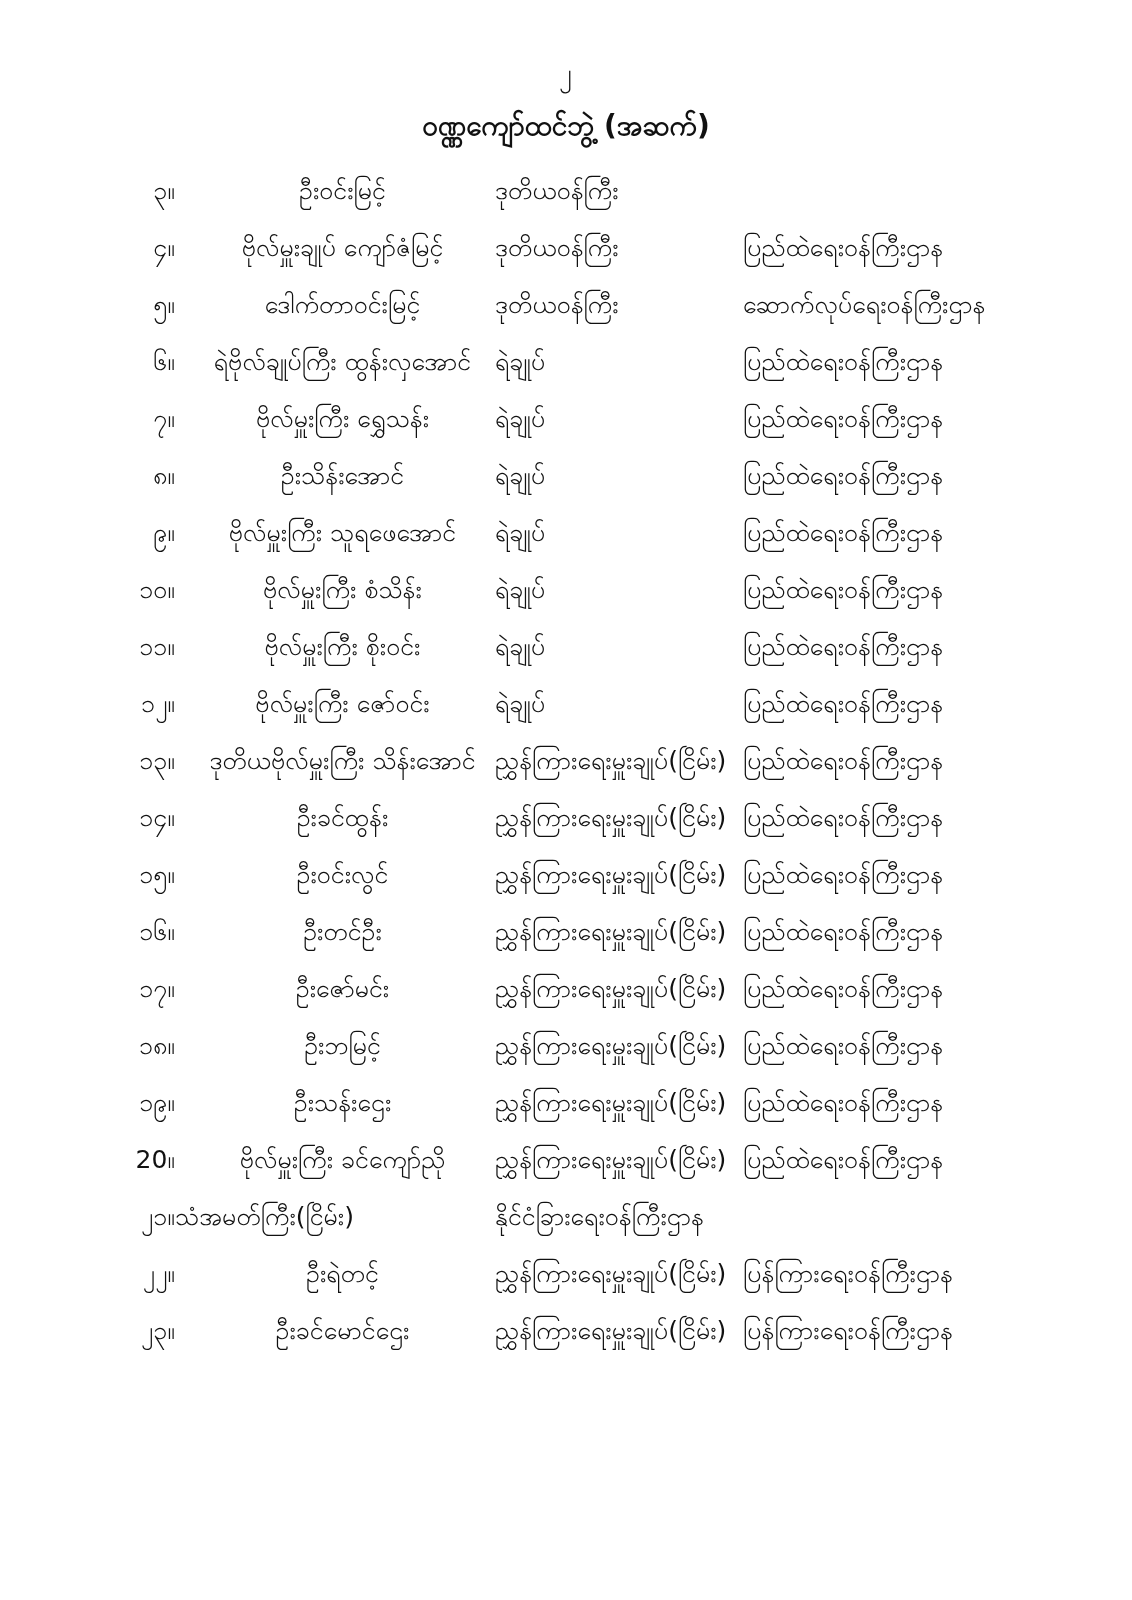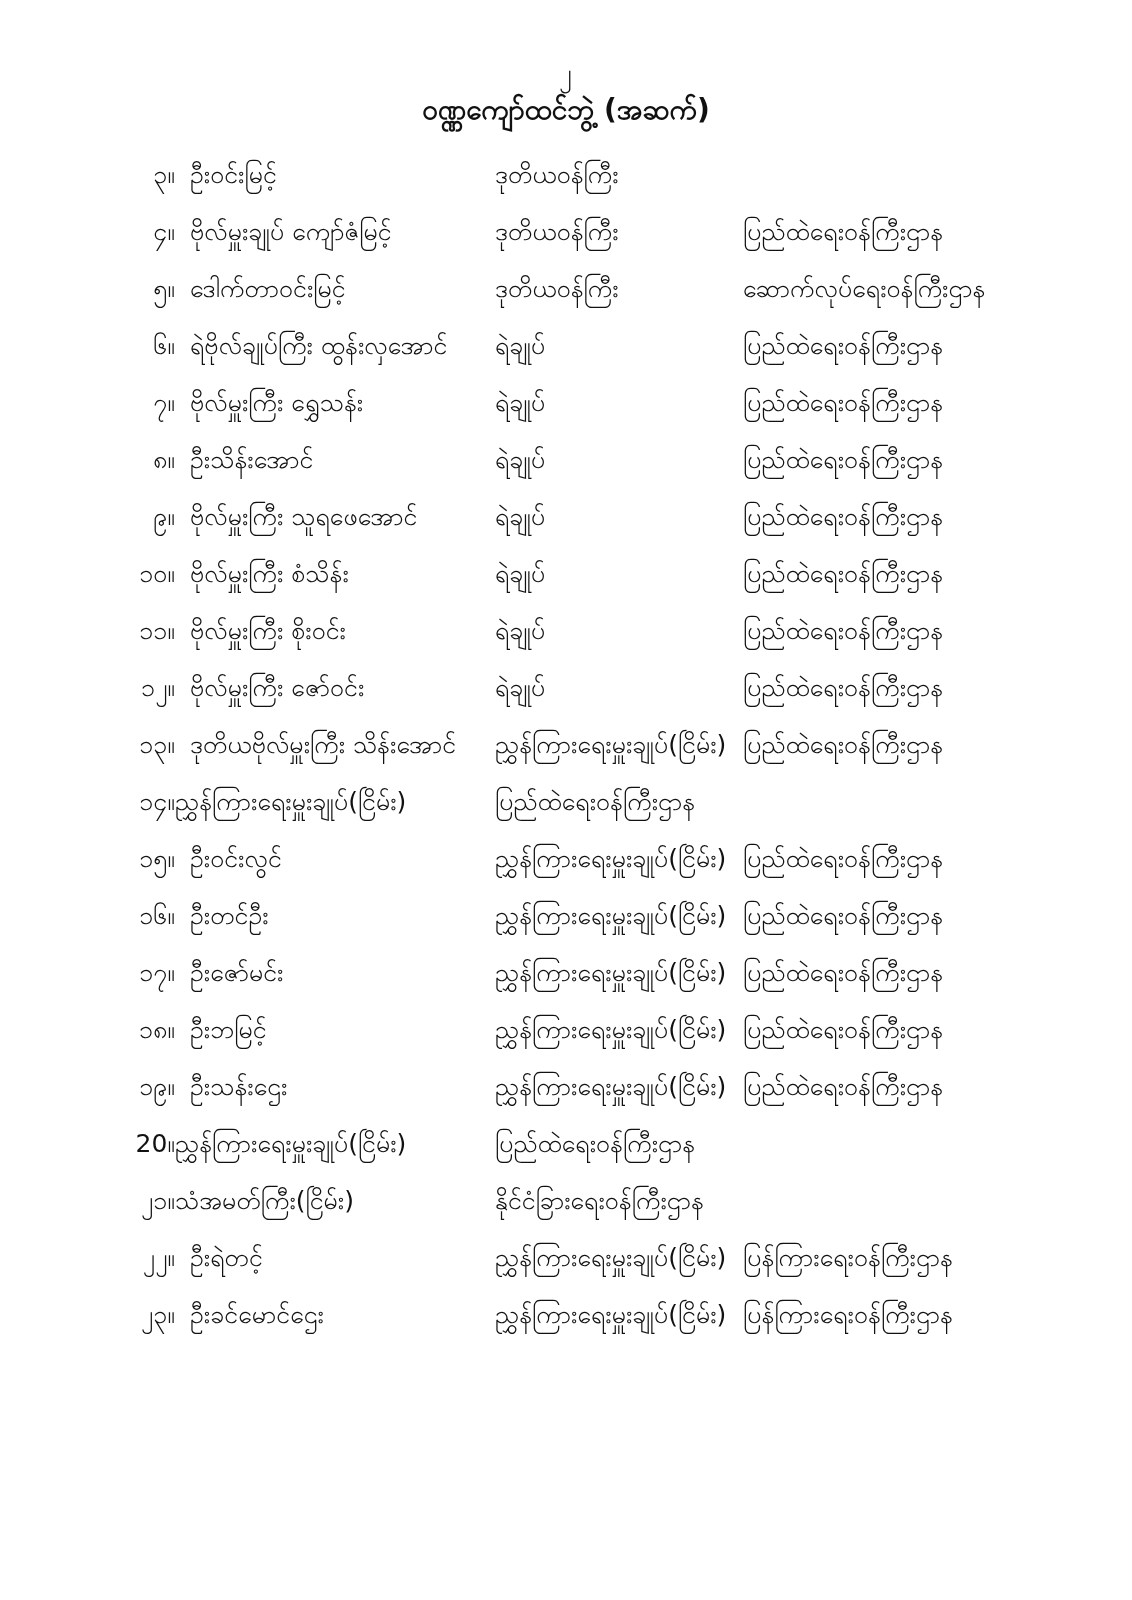--- a/index.html
+++ b/index.html
@@ -25,21 +25,21 @@
     text-align: center;
     font-size: 26px;
     line-height: 34px;
     letter-spacing: 1px;
   }
   .doc-title {
     text-align: center;
     font-size: 28px;
     font-weight: bold;
     line-height: 40px;
-    margin-top: 0;
+    margin-top: 16px;
   }
   .roster {
     margin-top: 16px;
     padding-left: 113px;
     padding-right: 40px;
   }
   .row {
     display: grid;
     grid-template-columns: 62px 320px 248px auto;
     align-items: start;
@@ -47,20 +47,21 @@
   .cell {
     font-size: 25px;
     line-height: 57px;
     white-space: nowrap;
   }
   .cell.num {
     text-align: right;
   }
   .cell.name {
     padding-left: 15px;
+    text-align: center;
   }
   .ministry-line {
     line-height: 57px;
     white-space: nowrap;
   }
 </style>
 </head>
 <body>
 
 <div class="page">
@@ -149,20 +150,21 @@
       <div class="row">
         <div class="cell num">၁၃။</div>
         <div class="cell name">ဒုတိယဗိုလ်မှူးကြီး သိန်းအောင်</div>
         <div class="cell title">ညွှန်ကြားရေးမှူးချုပ်(ငြိမ်း)</div>
         <div class="cell ministry">
           <div class="ministry-line">ပြည်ထဲရေးဝန်ကြီးဌာန</div>
         </div>
       </div>
       <div class="row">
         <div class="cell num">၁၄။</div>
+        <div class="cell name">ဦးခင်ထွန်း</div>
         <div class="cell title">ညွှန်ကြားရေးမှူးချုပ်(ငြိမ်း)</div>
         <div class="cell ministry">
           <div class="ministry-line">ပြည်ထဲရေးဝန်ကြီးဌာန</div>
         </div>
       </div>
       <div class="row">
         <div class="cell num">၁၅။</div>
         <div class="cell name">ဦးဝင်းလွင်</div>
         <div class="cell title">ညွှန်ကြားရေးမှူးချုပ်(ငြိမ်း)</div>
         <div class="cell ministry">
@@ -196,20 +198,21 @@
       <div class="row">
         <div class="cell num">၁၉။</div>
         <div class="cell name">ဦးသန်းဌေး</div>
         <div class="cell title">ညွှန်ကြားရေးမှူးချုပ်(ငြိမ်း)</div>
         <div class="cell ministry">
           <div class="ministry-line">ပြည်ထဲရေးဝန်ကြီးဌာန</div>
         </div>
       </div>
       <div class="row">
         <div class="cell num">20။</div>
+        <div class="cell name">ဗိုလ်မှူးကြီး ခင်ကျော်ညို</div>
         <div class="cell title">ညွှန်ကြားရေးမှူးချုပ်(ငြိမ်း)</div>
         <div class="cell ministry">
           <div class="ministry-line">ပြည်ထဲရေးဝန်ကြီးဌာန</div>
         </div>
       </div>
       <div class="row">
         <div class="cell num">၂၁။</div>
         <div class="cell title">သံအမတ်ကြီး(ငြိမ်း)</div>
         <div class="cell ministry">
           <div class="ministry-line">နိုင်ငံခြားရေးဝန်ကြီးဌာန</div>

